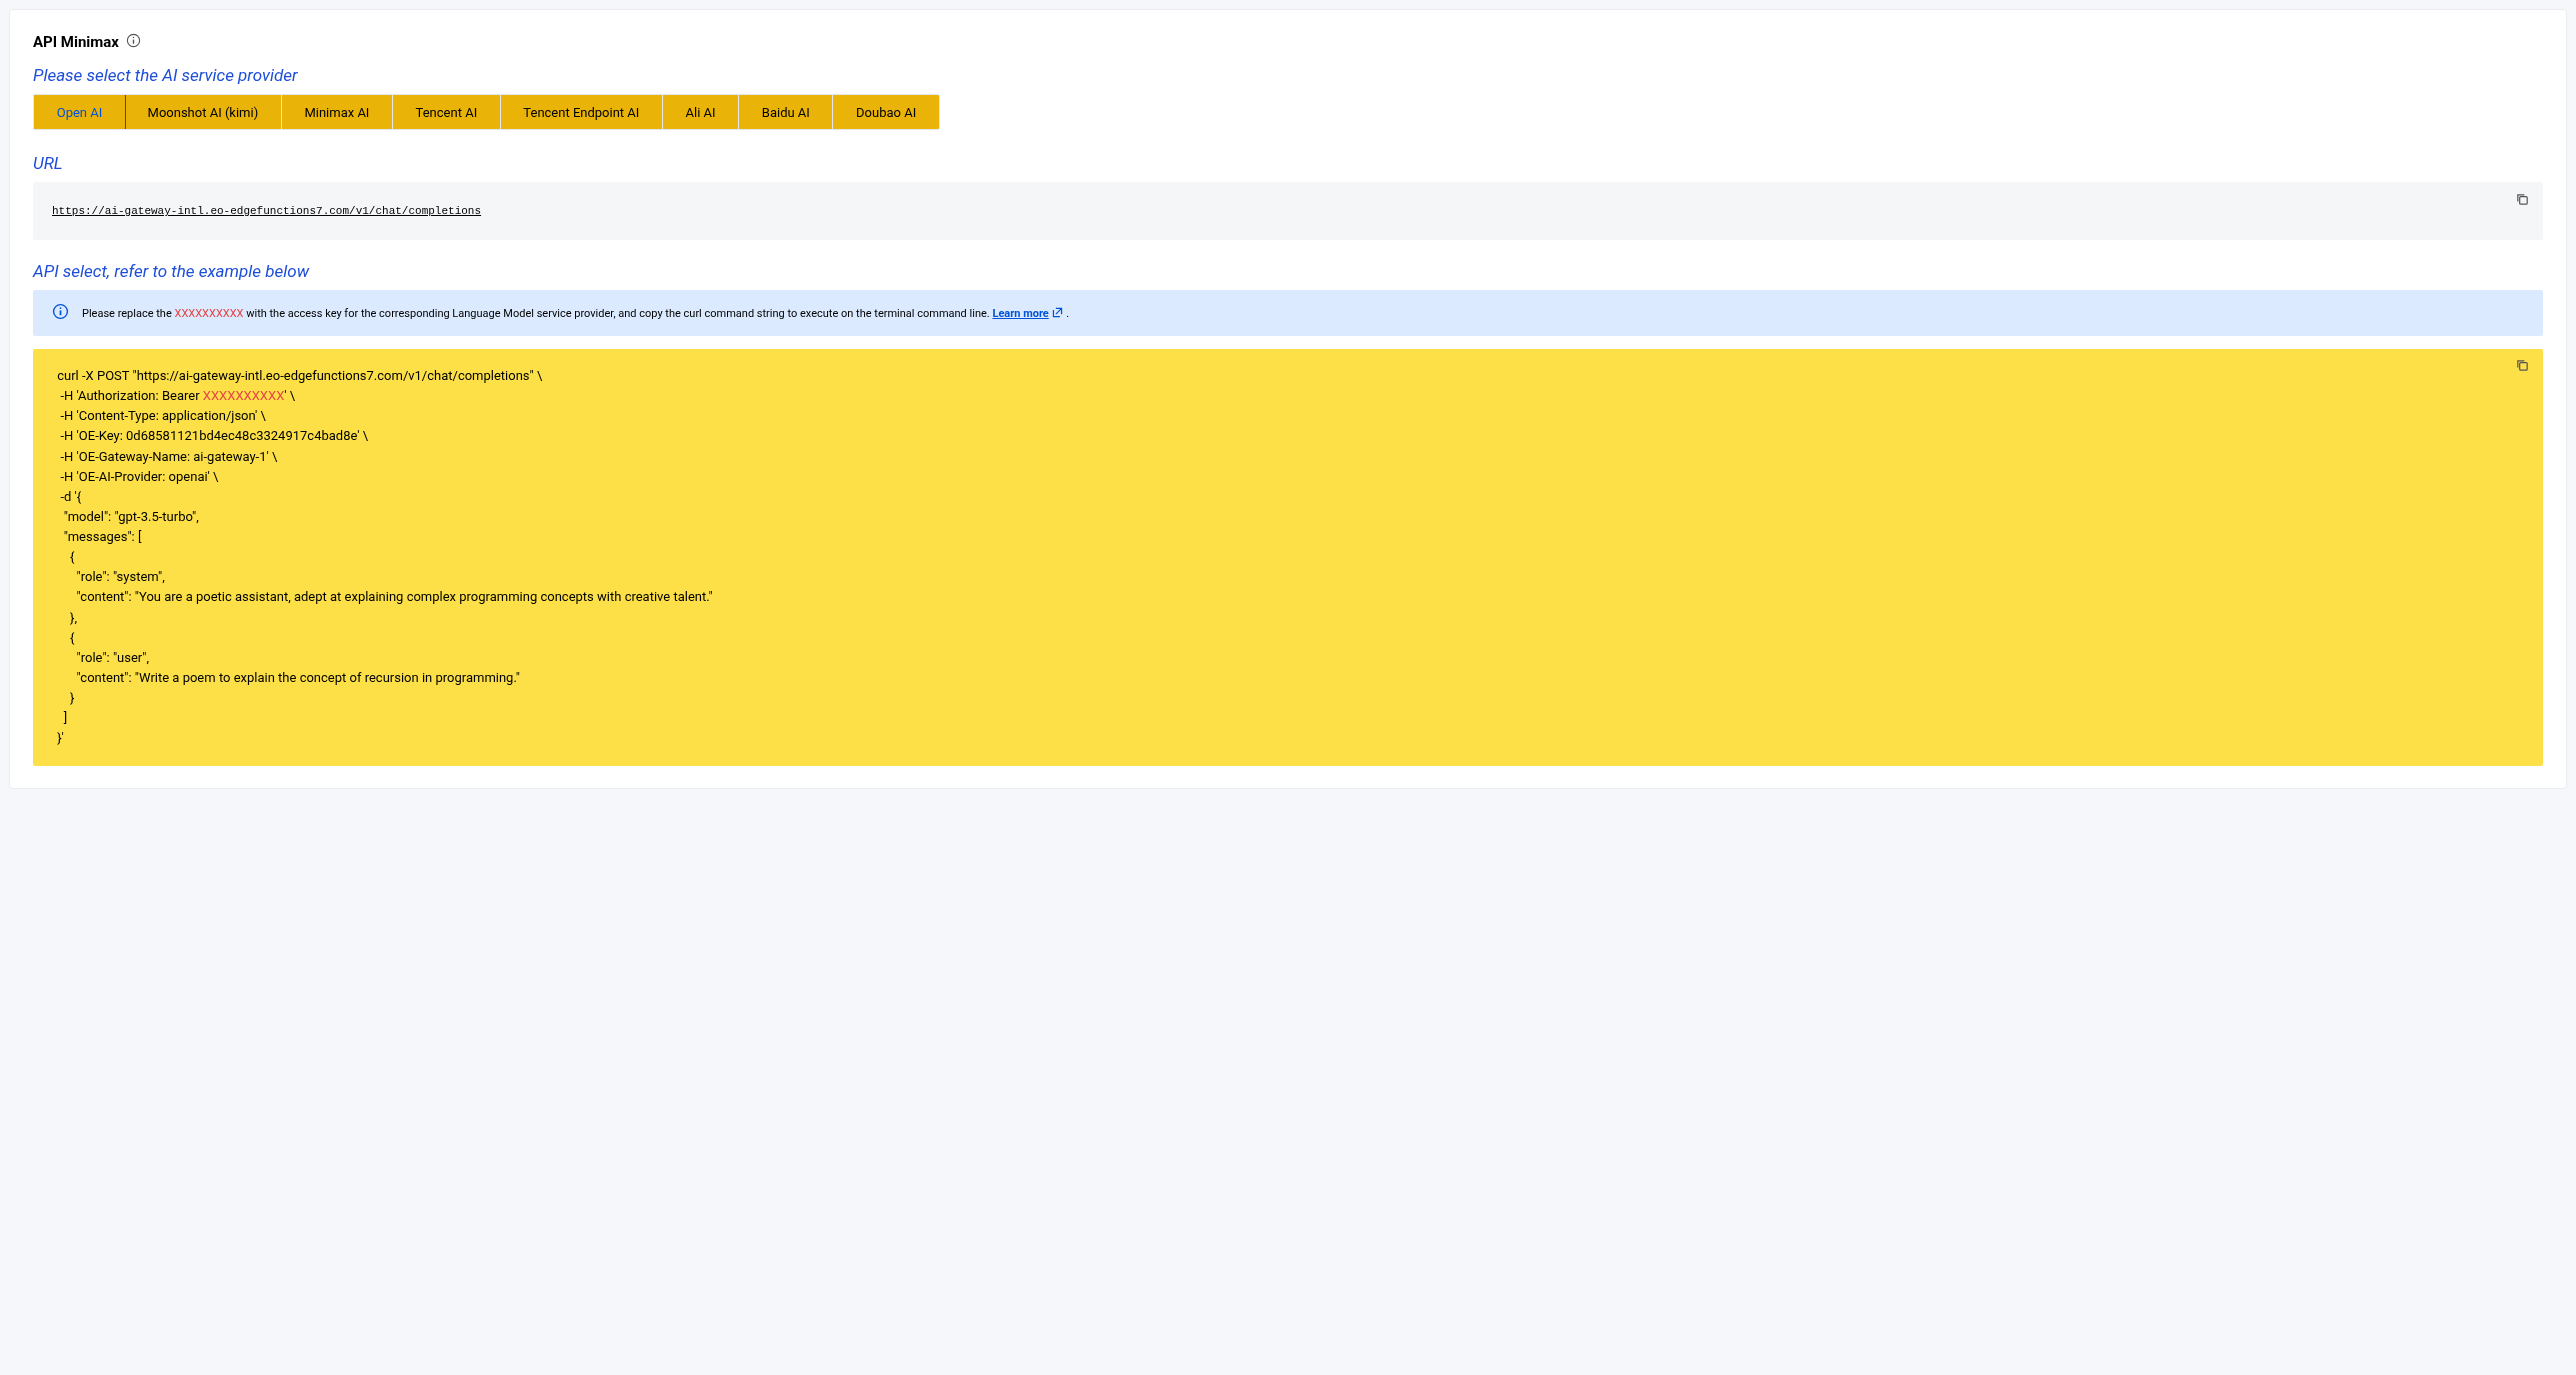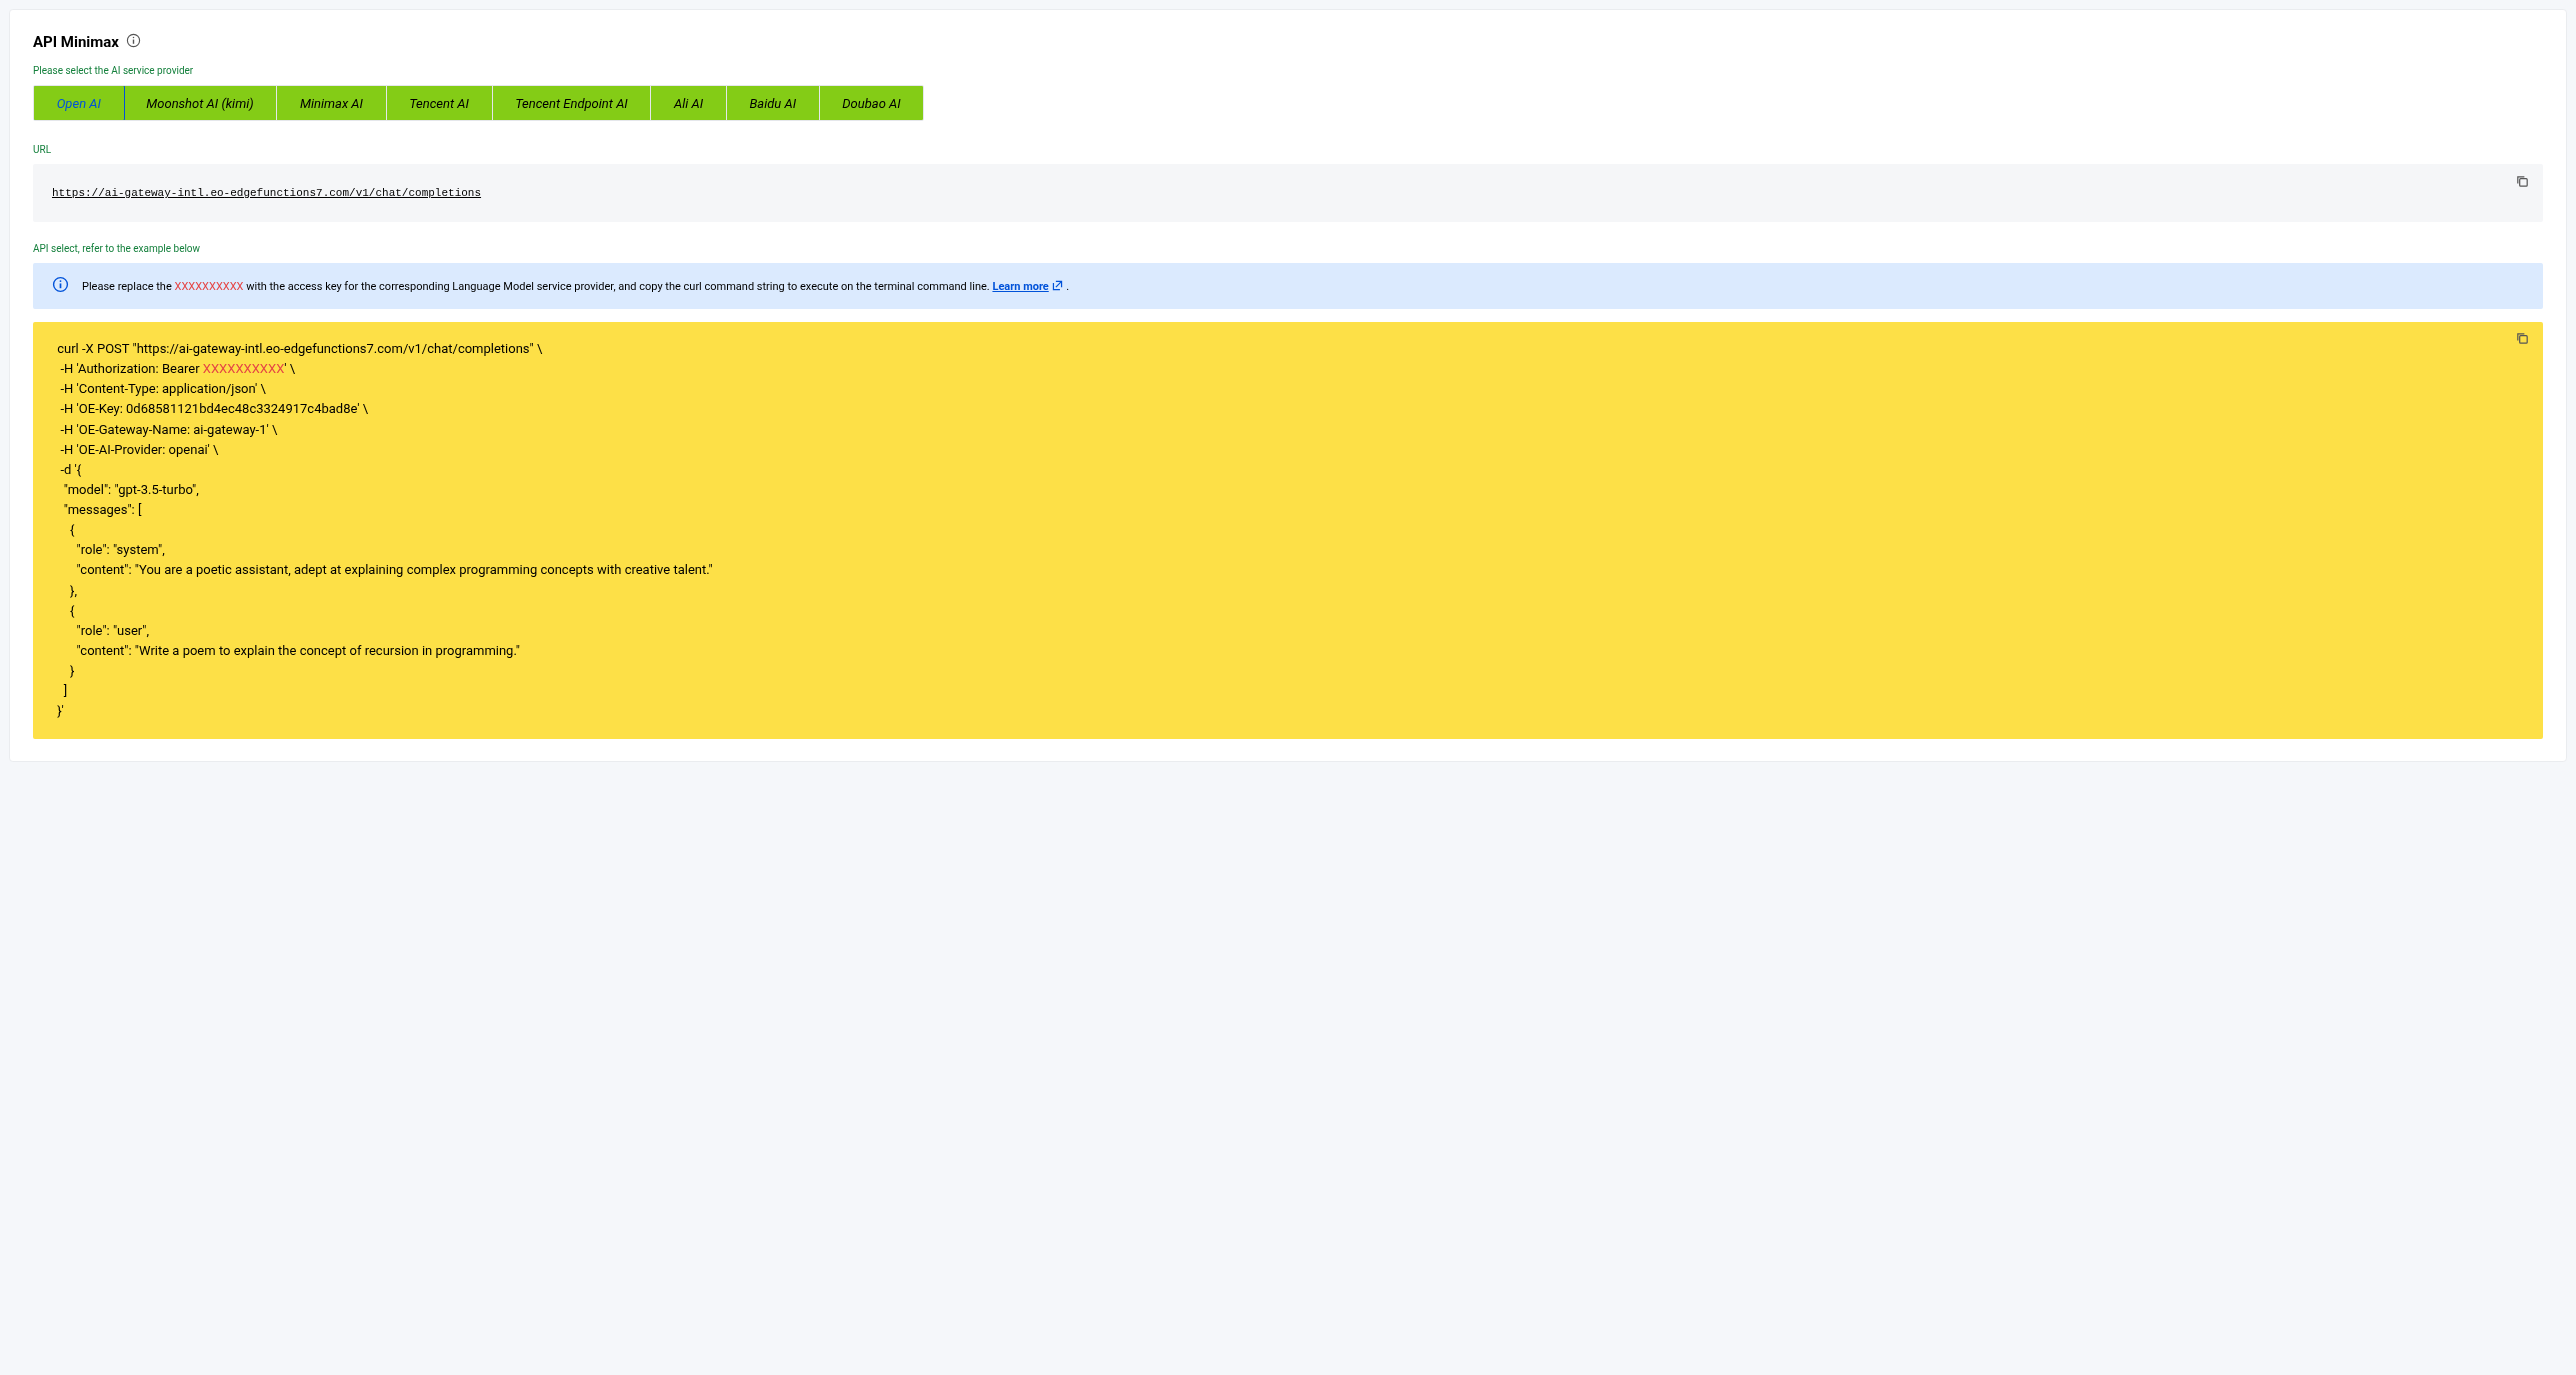--- a/index.html
+++ b/index.html
@@ -24,41 +24,41 @@
     gap: 7.5px;
     font-size: 15px;
     font-weight: 700;
     margin-bottom: 13px;
   }
   .info-icon-svg {
     width: 15px; height: 15px;
     color: #555;
   }
   .muted-label {
-    color: #15803d;
-    font-size: 10px;
+    color: #1d4ed8;
+    font-size: 17px;
     margin-bottom: 9.4px;
+    font-style: italic;
   }
   .tabs {
     display: flex;
     border: 0.9px solid #e5e7eb;
     border-radius: 1.9px;
     width: fit-content;
     margin-bottom: 22.6px;
     overflow: hidden;
   }
   .tab {
     padding: 9.4px 22.6px;
     font-size: 13px;
     color: #000;
-    background: #84cc16;
+    background: #eab308;
     cursor: pointer;
     border-right: 0.9px solid #e5e7eb;
     user-select: none;
-    font-style: italic;
   }
   .tab:last-child { border-right: none; }
   .tab.active {
     color: #0052d9;
     border: 0.9px solid #0052d9;
     margin: -0.9px;
     z-index: 1;
     position: relative;
     border-radius: 1.9px;
   }

